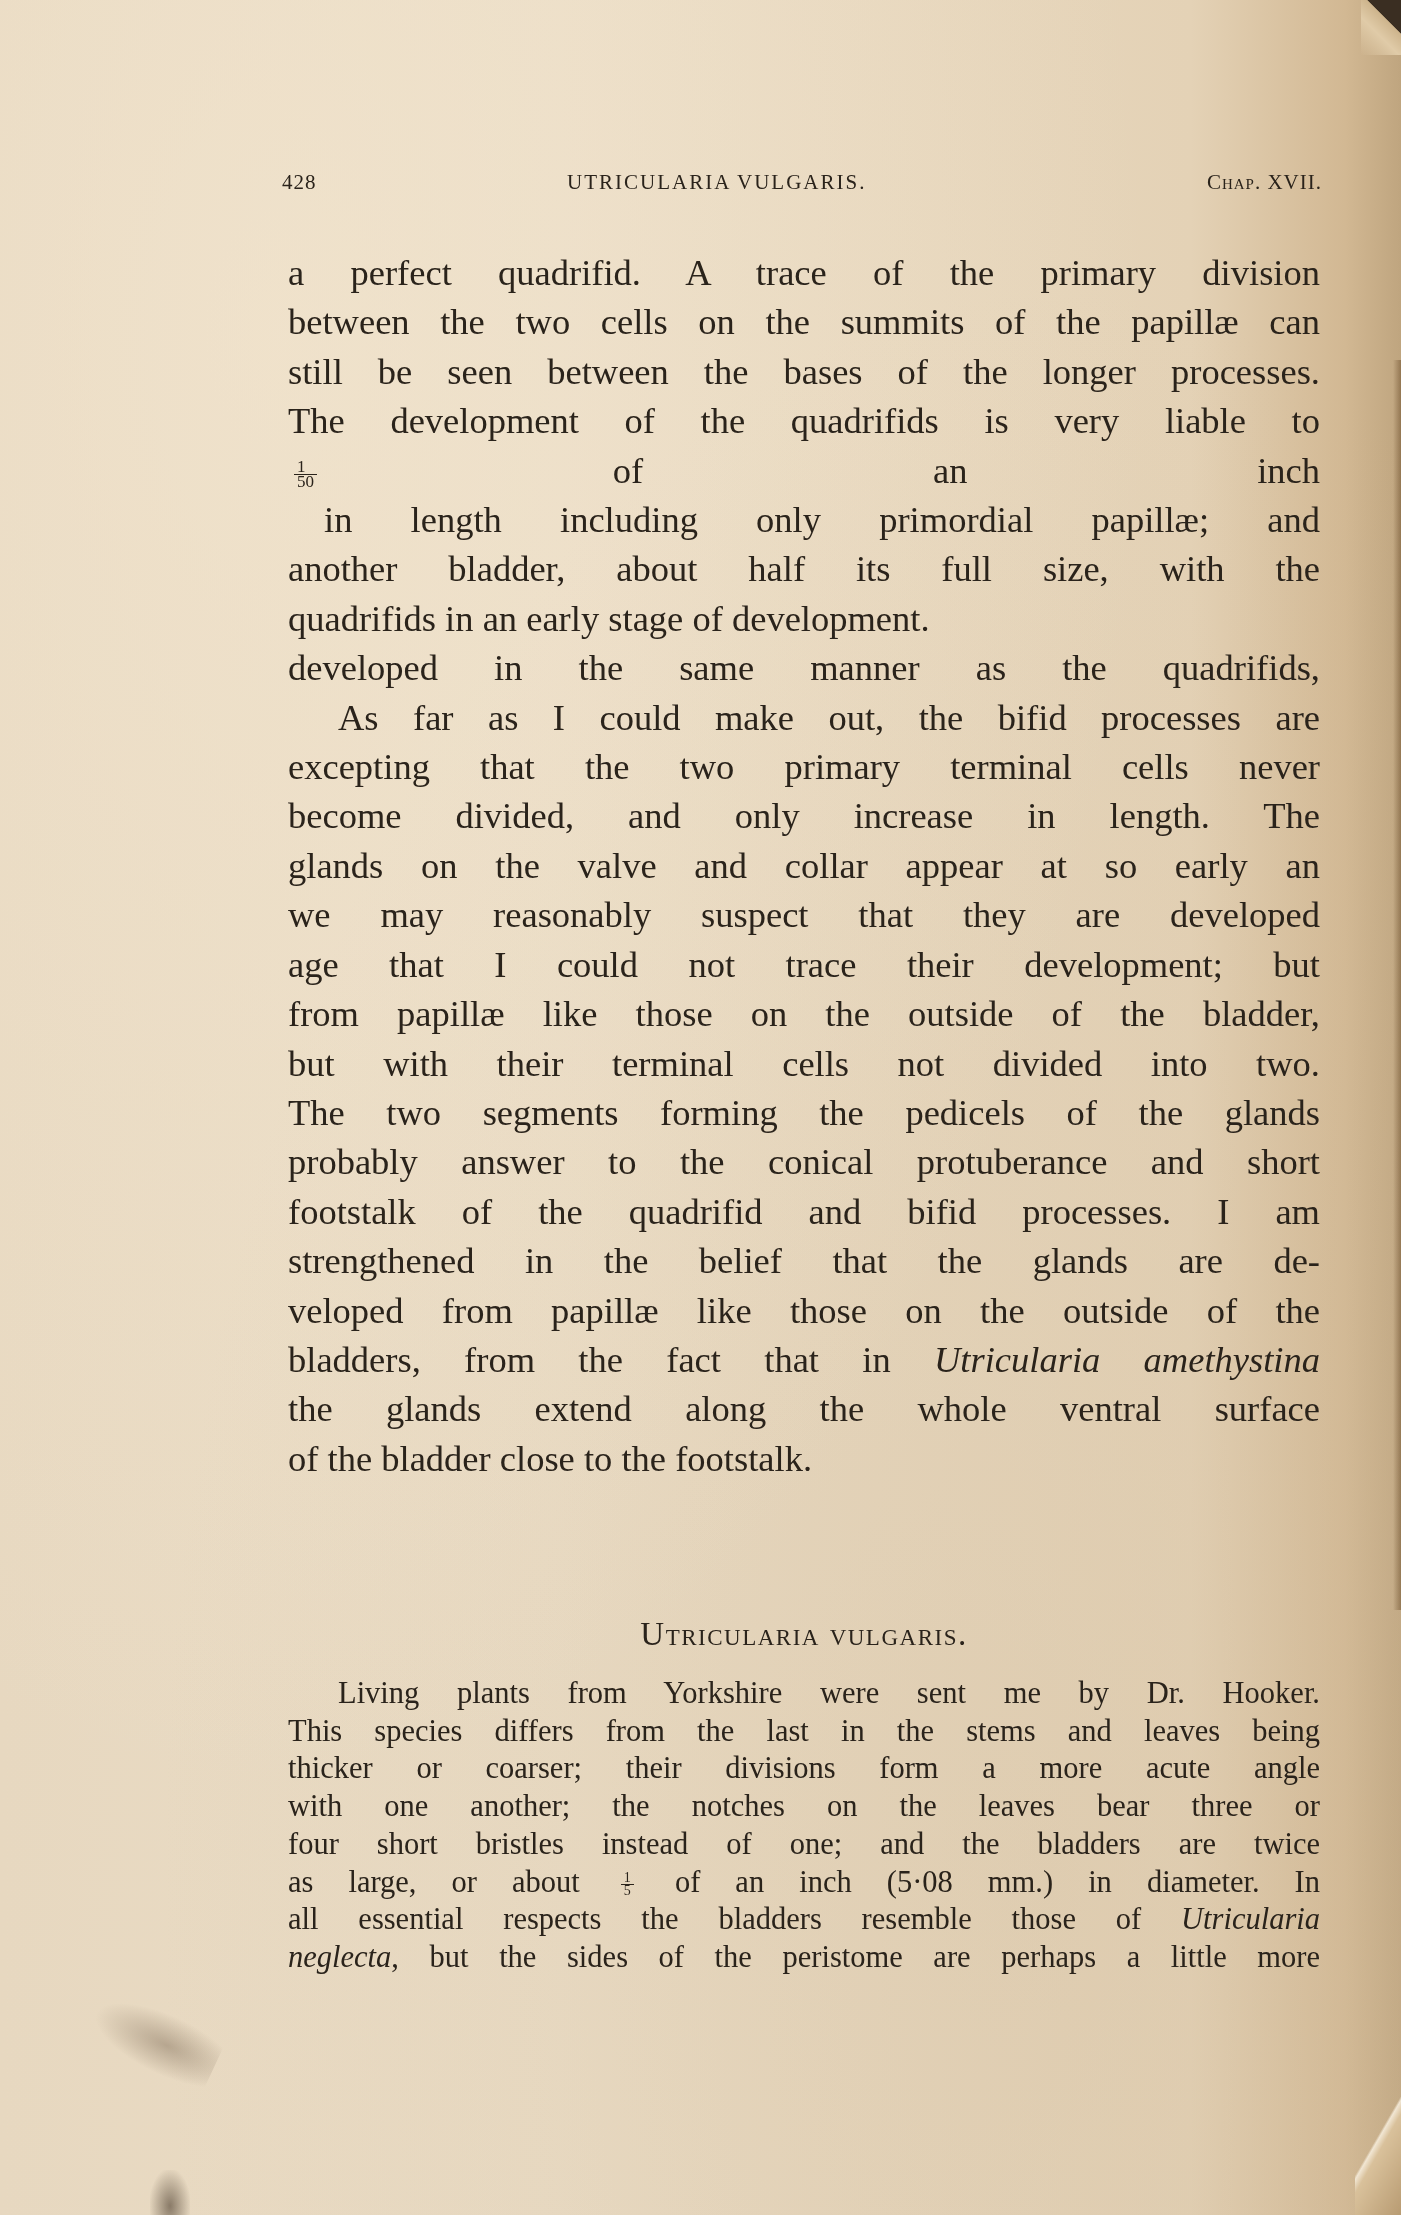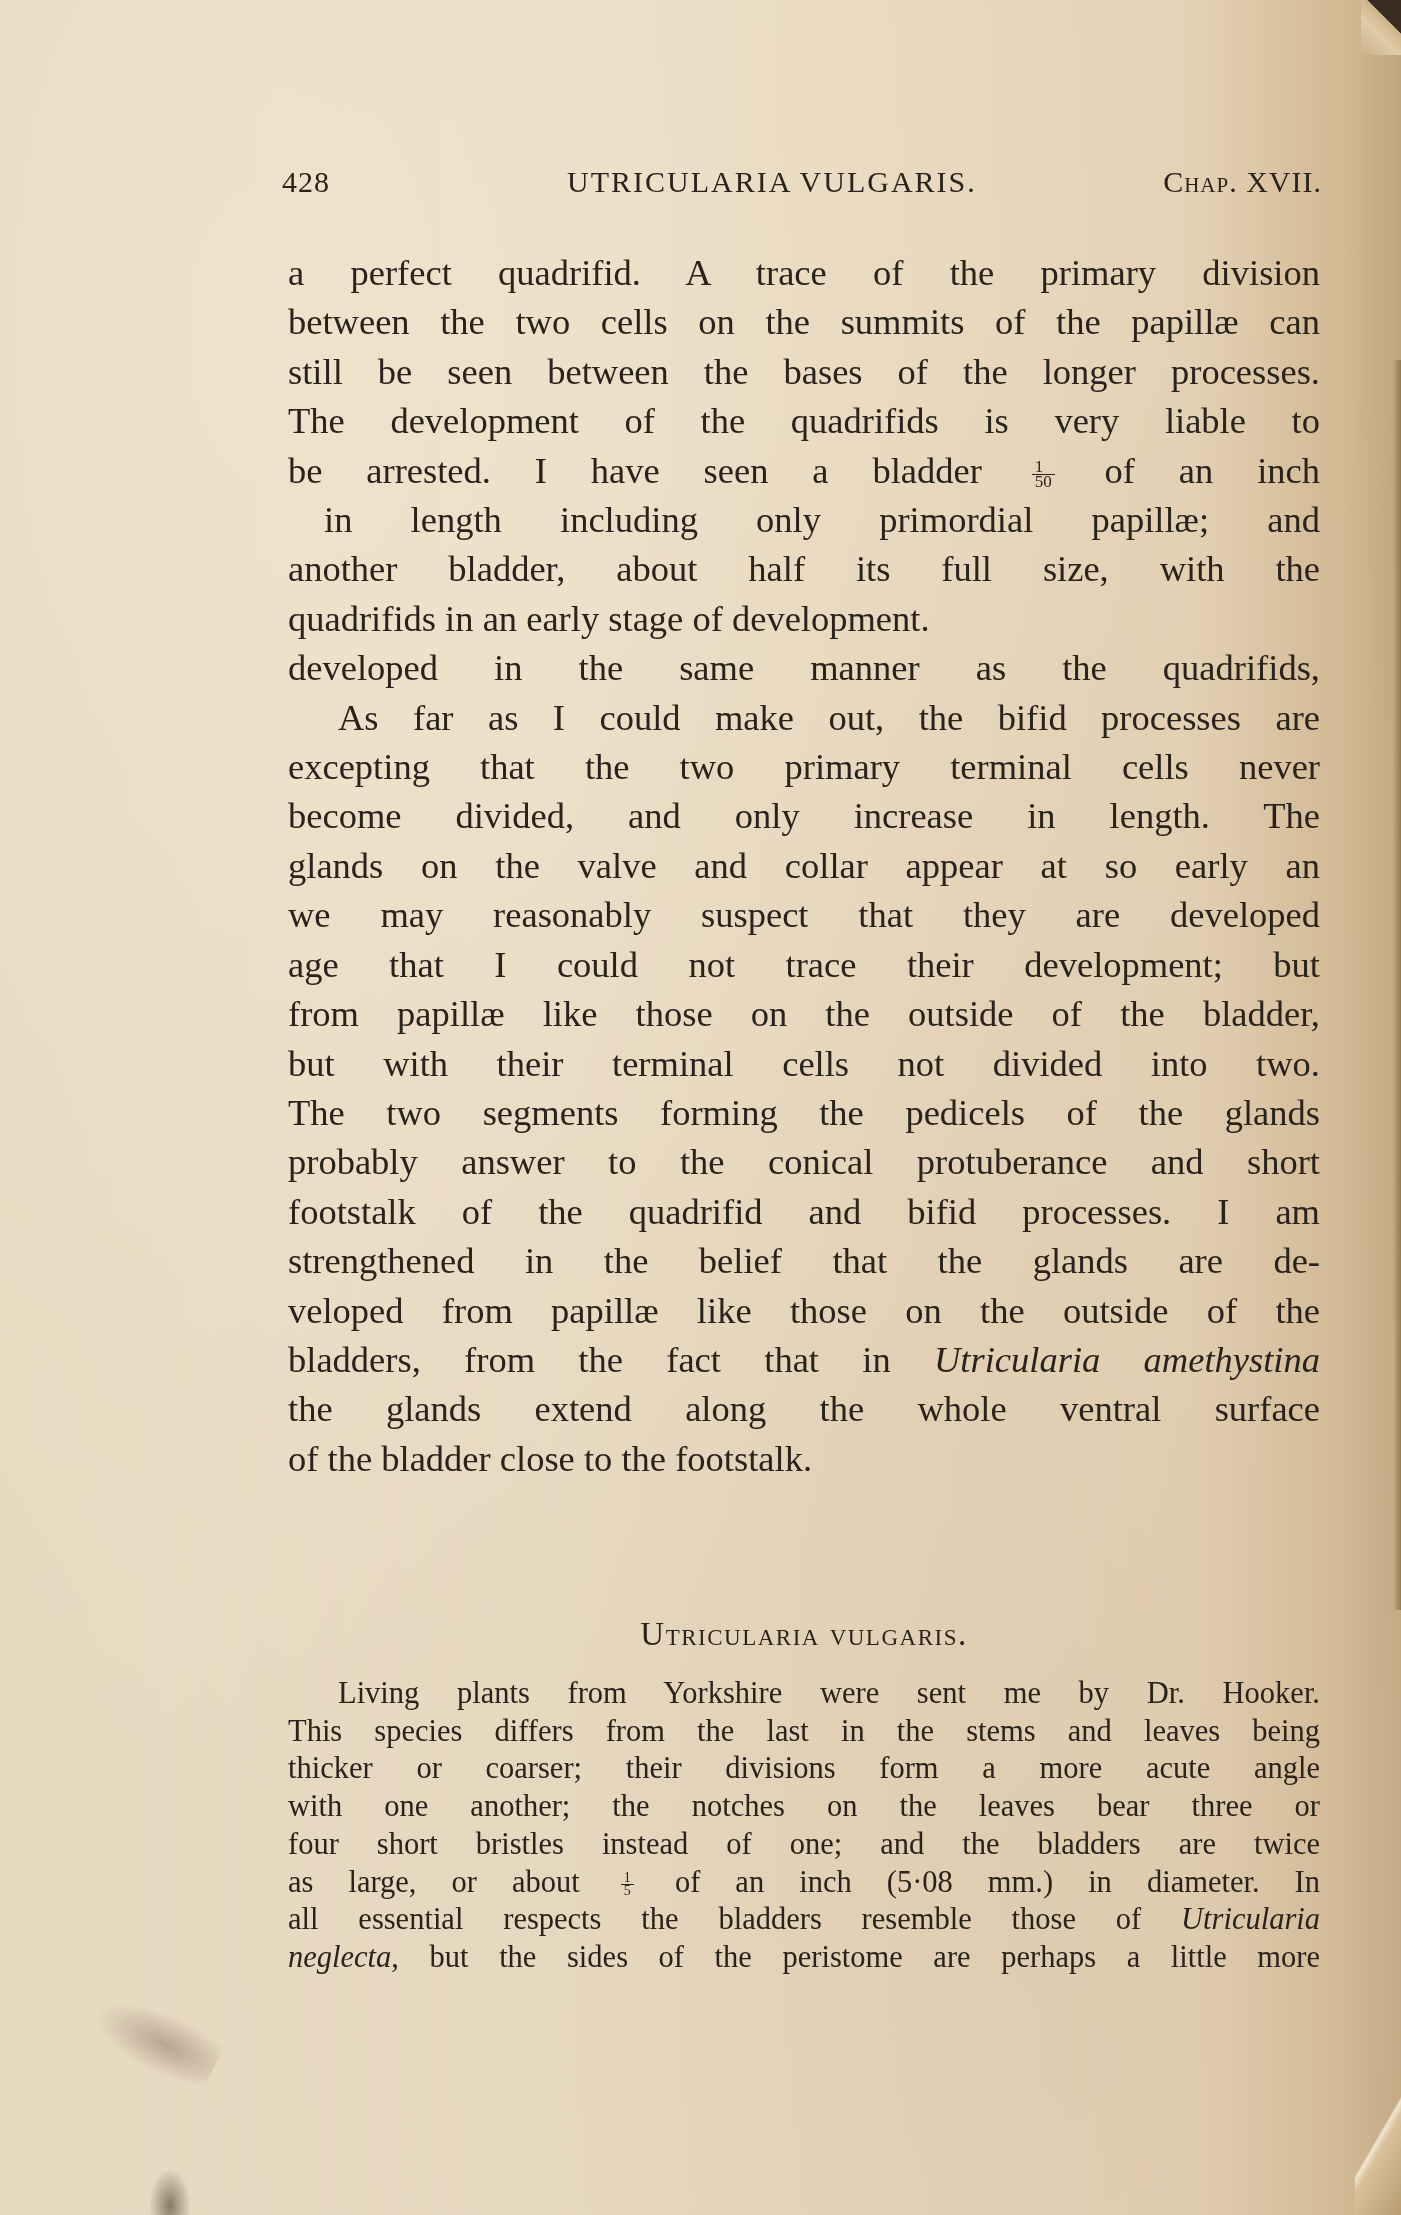--- a/index.html
+++ b/index.html
@@ -20,21 +20,21 @@
       position: absolute;
       left: 0; top: 0;
       width: 1401px; height: 2215px;
     }
     .running-head {
       position: absolute;
       top: 160px;
       left: 282px;
       width: 1040px;
       height: 44px;
-      font-size: 30px;
+      font-size: 21px;
       line-height: 44px;
       letter-spacing: 1px;
     }
     .running-head .page-number { position: absolute; left: 0; top: 0; }
     .running-head .head-title { position: absolute; left: 285px; top: 0; letter-spacing: 2px; }
     .running-head .head-chapter { position: absolute; right: 0; top: 0; font-variant: small-caps; letter-spacing: 1px; }
 
     .body-text {
       position: absolute;
       top: 248px;
@@ -128,21 +128,21 @@
     <span class="head-title">UTRICULARIA VULGARIS.</span>
     <span class="head-chapter">Chap. XVII.</span>
   </div>
 
   <div class="body-text">
     <p>
       <span class="line" style="white-space: nowrap;">a perfect quadrifid.  A trace of the primary division</span>
       <span class="line" style="white-space: nowrap;">between the two cells on the summits of the papillæ can</span>
       <span class="line" style="white-space: nowrap;">still be seen between the bases of the longer processes.</span>
       <span class="line" style="white-space: nowrap;">The development of the quadrifids is very liable to</span>
-      <span class="line" style="white-space: nowrap;"><span>be arrested.  I have seen a bladder</span> <span class="frac"><span class="num">1</span><span class="den">50</span></span> <span>of an inch</span></span>
+      <span class="line" style="white-space: nowrap;"> <span class="frac"><span class="num">1</span><span class="den">50</span></span> <span>of an inch</span></span>
       <span class="line" style="white-space: nowrap; margin-left: 36px;">in length including only primordial papillæ; and</span>
       <span class="line" style="white-space: nowrap;">another bladder, about half its full size, with the</span>
       <span class="line last">quadrifids in an early stage of development.</span>
     </p>
     <p>
       <span class="line" style="white-space: nowrap;">developed in the same manner as the quadrifids,</span>
       <span class="line" style="padding-left: 50px; white-space: nowrap;">As far as I could make out, the bifid processes are</span>
       <span class="line" style="white-space: nowrap;">excepting that the two primary terminal cells never</span>
       <span class="line" style="white-space: nowrap;">become divided, and only increase in length.  The</span>
       <span class="line" style="white-space: nowrap;">glands on the valve and collar appear at so early an</span>

